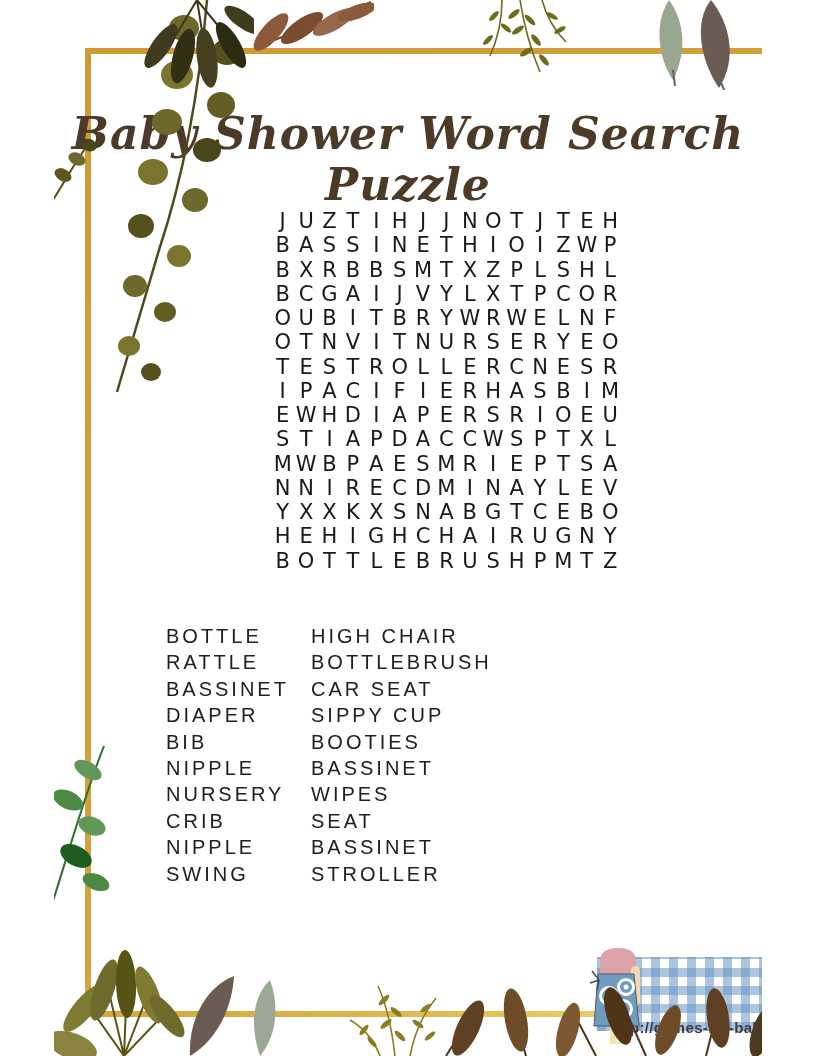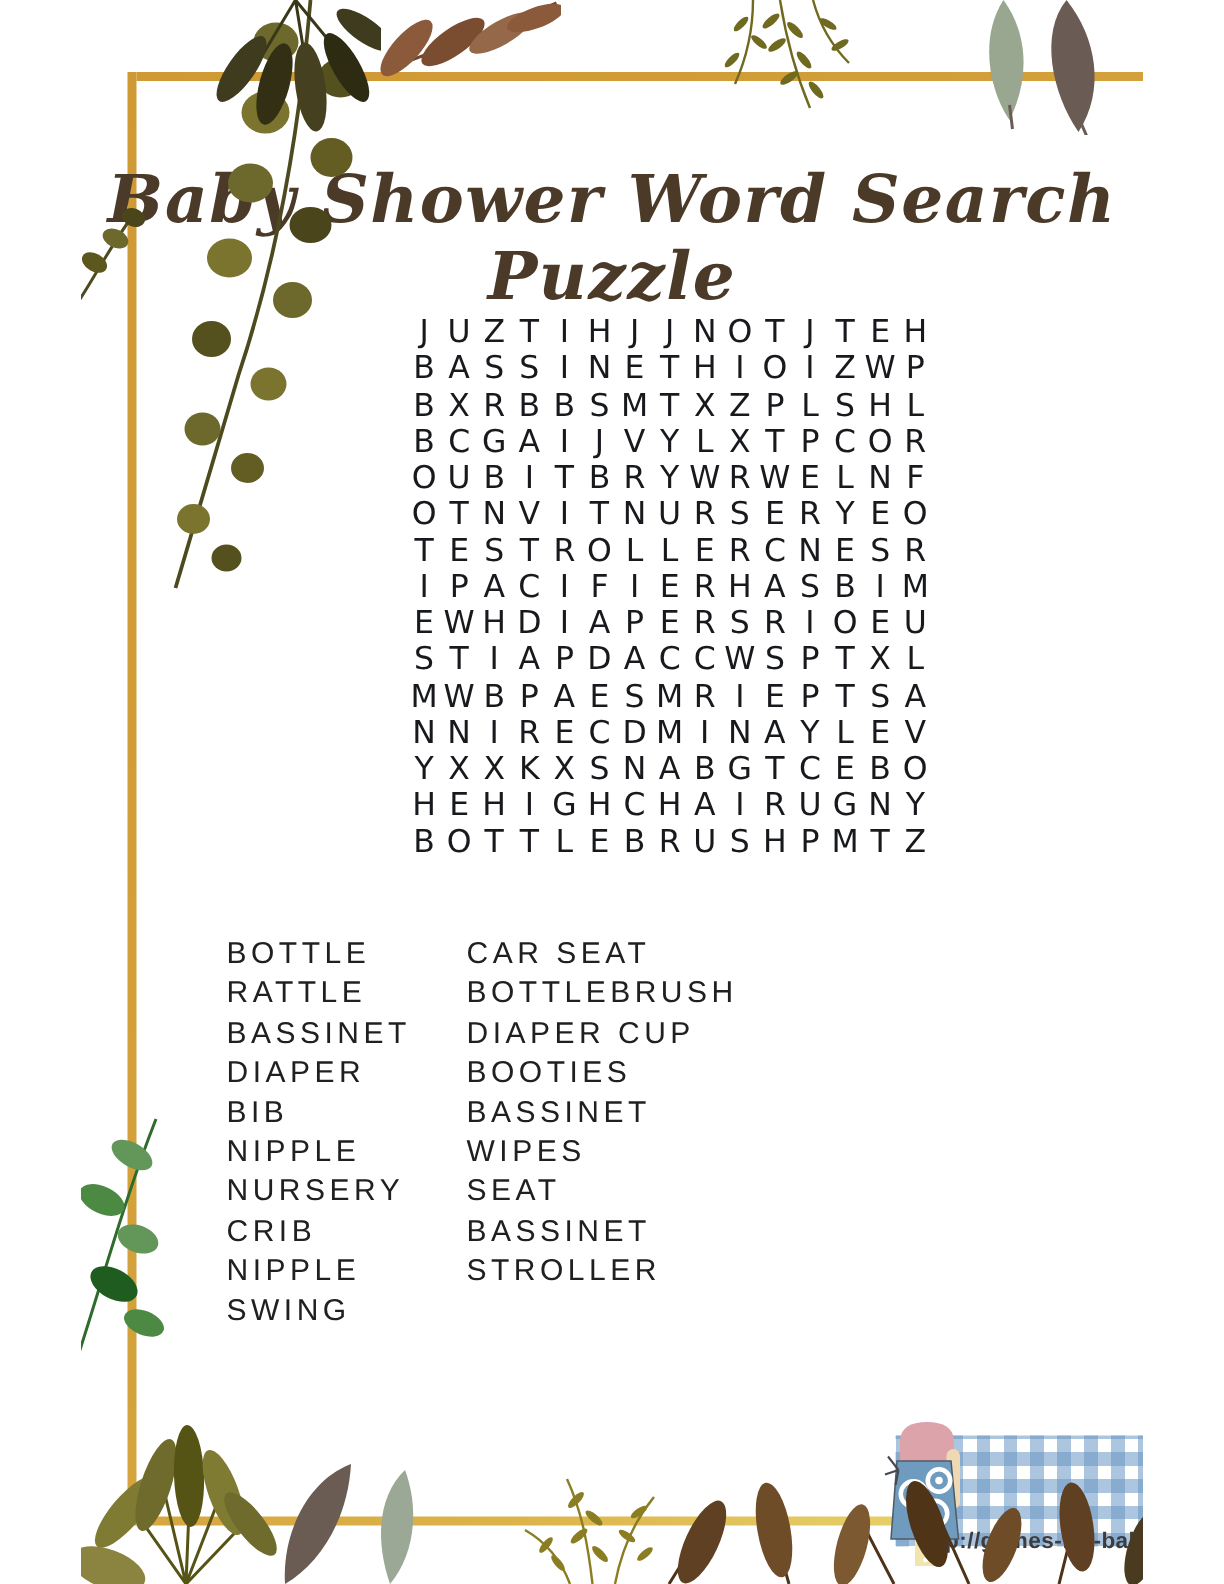--- a/index.html
+++ b/index.html
@@ -27,21 +27,21 @@
   .grid-cell {
     width:23.4px; text-align:center; font-family:"DejaVu Sans", sans-serif;
     font-size:21px; line-height:24.25px; color:#17191d;
   }
   
   .word-col {
     position:absolute; top:623px; z-index:2;
     font-family:"Liberation Sans", sans-serif; font-size:20px;
     letter-spacing:3px; color:#202020;
   }
-  .word-col.col1 { left:97px; }
+  .word-col.col1 { left:112px; }
   .word-col.col2 { left:257px; }
   .word-item { height:26.4px; line-height:26.4px; white-space:nowrap; }
   
   .gingham {
     position:absolute; left:543px; top:957px; width:247px; height:74px; z-index:2;
     background-color:#ffffff;
     background-image:
       repeating-linear-gradient(90deg, rgba(105,150,196,.55) 0 9px, transparent 9px 18px),
       repeating-linear-gradient(0deg, rgba(105,150,196,.55) 0 9px, transparent 9px 18px);
   }
@@ -326,23 +326,24 @@
       <div class="word-item">BASSINET</div>
       <div class="word-item">DIAPER</div>
       <div class="word-item">BIB</div>
       <div class="word-item">NIPPLE</div>
       <div class="word-item">NURSERY</div>
       <div class="word-item">CRIB</div>
       <div class="word-item">NIPPLE</div>
       <div class="word-item">SWING</div>
     </div>
   <div class="word-col col2">
+      <div class="word-item">HIGH CHAIR</div>
+      <div class="word-item">BOTTLEBRUSH</div>
       <div class="word-item">CAR SEAT</div>
-      <div class="word-item">BOTTLEBRUSH</div>
-      <div class="word-item">DIAPER CUP</div>
+      <div class="word-item">SIPPY CUP</div>
       <div class="word-item">BOOTIES</div>
       <div class="word-item">BASSINET</div>
       <div class="word-item">WIPES</div>
       <div class="word-item">SEAT</div>
       <div class="word-item">BASSINET</div>
       <div class="word-item">STROLLER</div>
     </div>
 
   <div class="gingham"></div>
   <div class="url-text">http://games-for-baby-showers.com</div>

